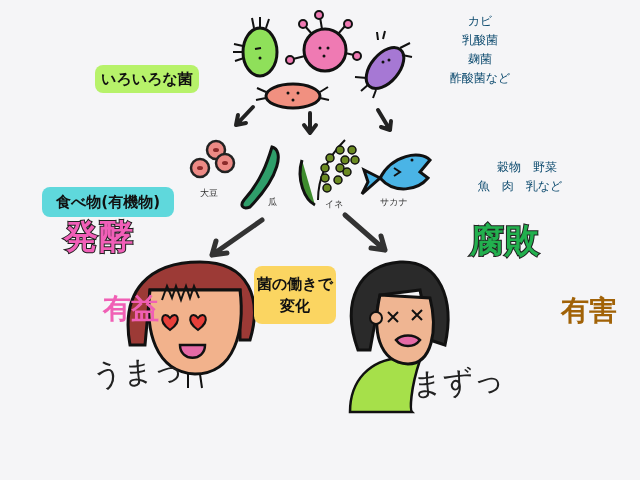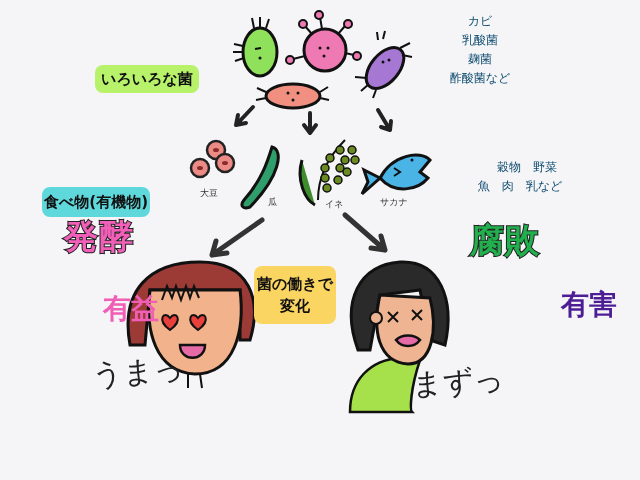--- a/index.html
+++ b/index.html
@@ -1,30 +1,30 @@
 <!DOCTYPE html>
 <html><head>
 <meta charset="utf-8">
 <style>
   html, body { margin:0; padding:0; }
   body { width:640px; height:480px; background:#f5f5f7; position:relative; overflow:hidden;
          font-family:"DejaVu Sans", sans-serif; }
   .label-box { position:absolute; border-radius:8px; font-weight:bold; color:#111; text-align:center;margin-top:32px; }
   .green-box { left:95px; top:33px; width:104px; height:28px; background:#b7f26a; font-size:15px; line-height:28px; }
-  .cyan-box { left:42px; top:155px; width:108px; height:30px; background:#5fd8dc; font-size:15px; line-height:30px; }
+  .cyan-box { left:42px; top:155px; width:132px; height:30px; background:#5fd8dc; font-size:15px; line-height:30px; }
   .yellow-box { left:254px; top:234px; width:82px; height:58px; background:#fbd561; font-size:15px; line-height:22px; padding-top:7px; box-sizing:border-box; }
   .list { position:absolute; font-size:12px; font-weight:normal; color:#0c4a6e; text-align:center; line-height:19px; }
   .list-microbes { left:438px; top:12px; width:84px; }
   .list-foods { left:438px; top:158px; width:100px; text-align:center; line-height:19px;margin-left:32px; }
   .big { position:absolute; font-size:34px; font-weight:bold; letter-spacing:1px; }
   .ferment { left:64px; top:214px; color:#f15fb8; -webkit-text-stroke:2px #222; paint-order:stroke fill; }
   .decay { left:470px; top:218px; color:#22b04e; -webkit-text-stroke:2px #222; paint-order:stroke fill;font-family:Liberation Serif, serif; }
   .mid { position:absolute; font-size:28px; font-weight:bold;margin-left:48px; }
   .benefit { left:55px; top:290px; color:#f05fb5; }
-  .harm { left:513px; top:286px; color:#4c1d95; }
+  .harm { left:513px; top:292px; color:#a16207; }
   .hand { position:absolute; font-family:"DejaVu Sans", sans-serif; color:#222; }
   .umatsu { left:92px; top:352px; font-size:30px; transform:rotate(-4deg); }
   .mazutsu { left:412px; top:362px; font-size:30px; transform:rotate(-3deg); }
   .tiny { position:absolute; font-size:9px; color:#333; }
   svg { position:absolute; left:0; top:0; }
 </style>
 </head>
 <body>
 
 <svg width="640" height="480" viewBox="0 0 640 480">

